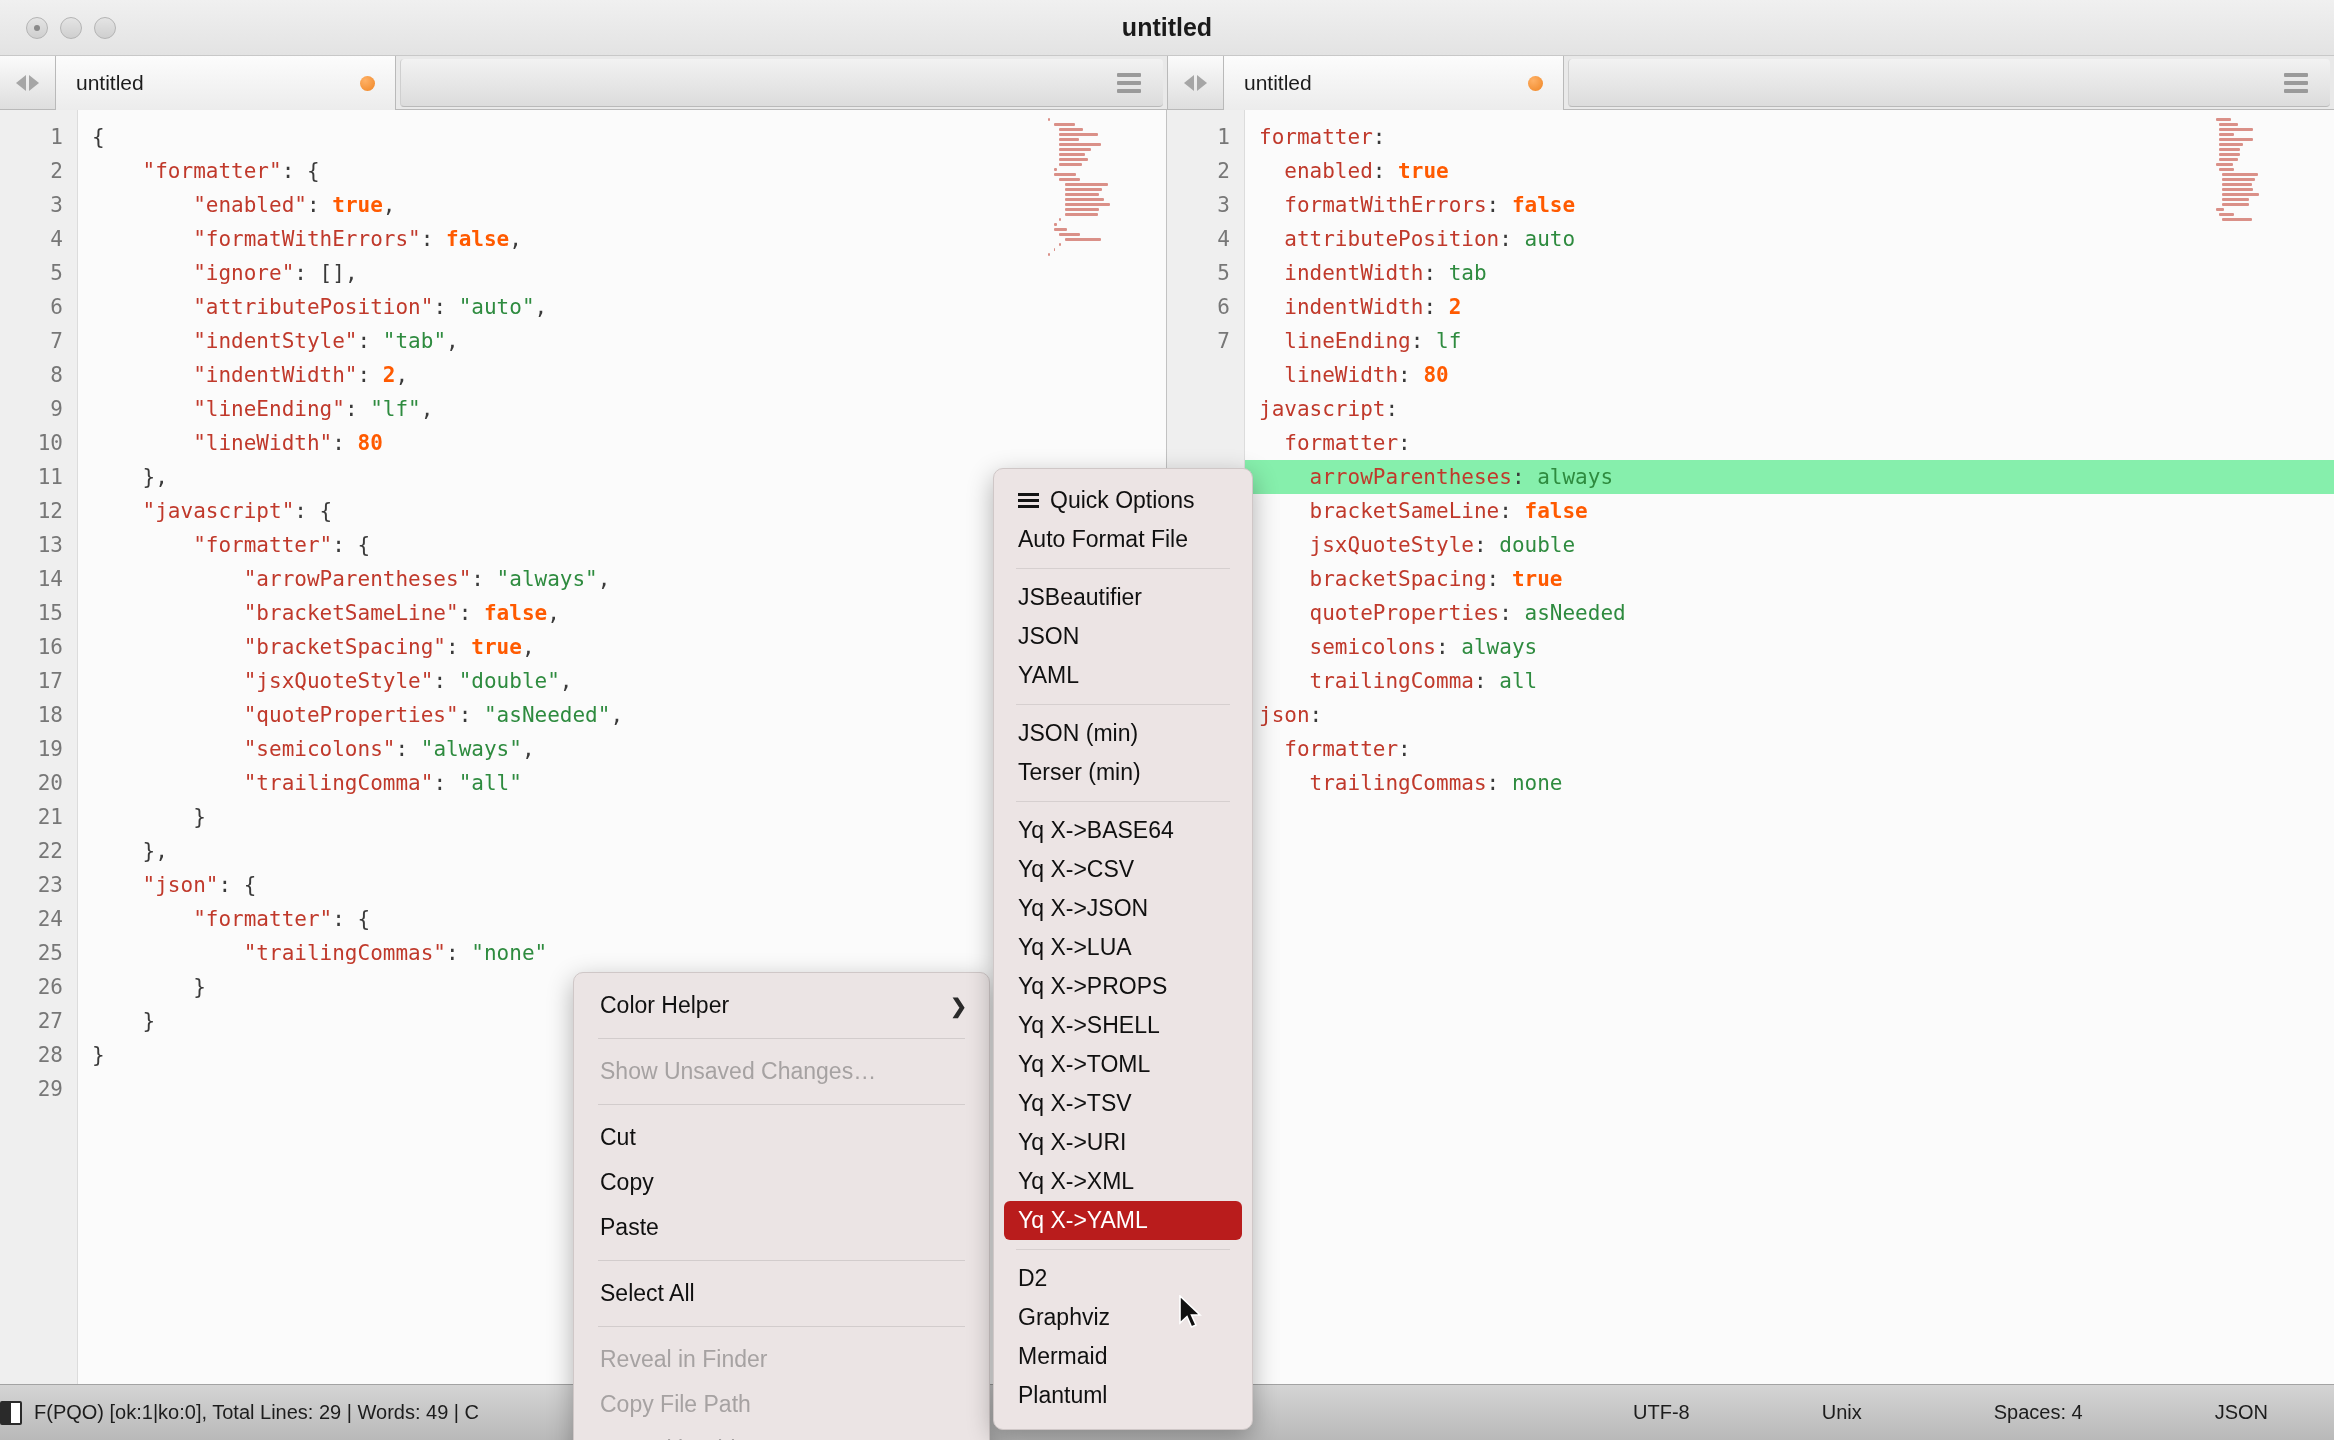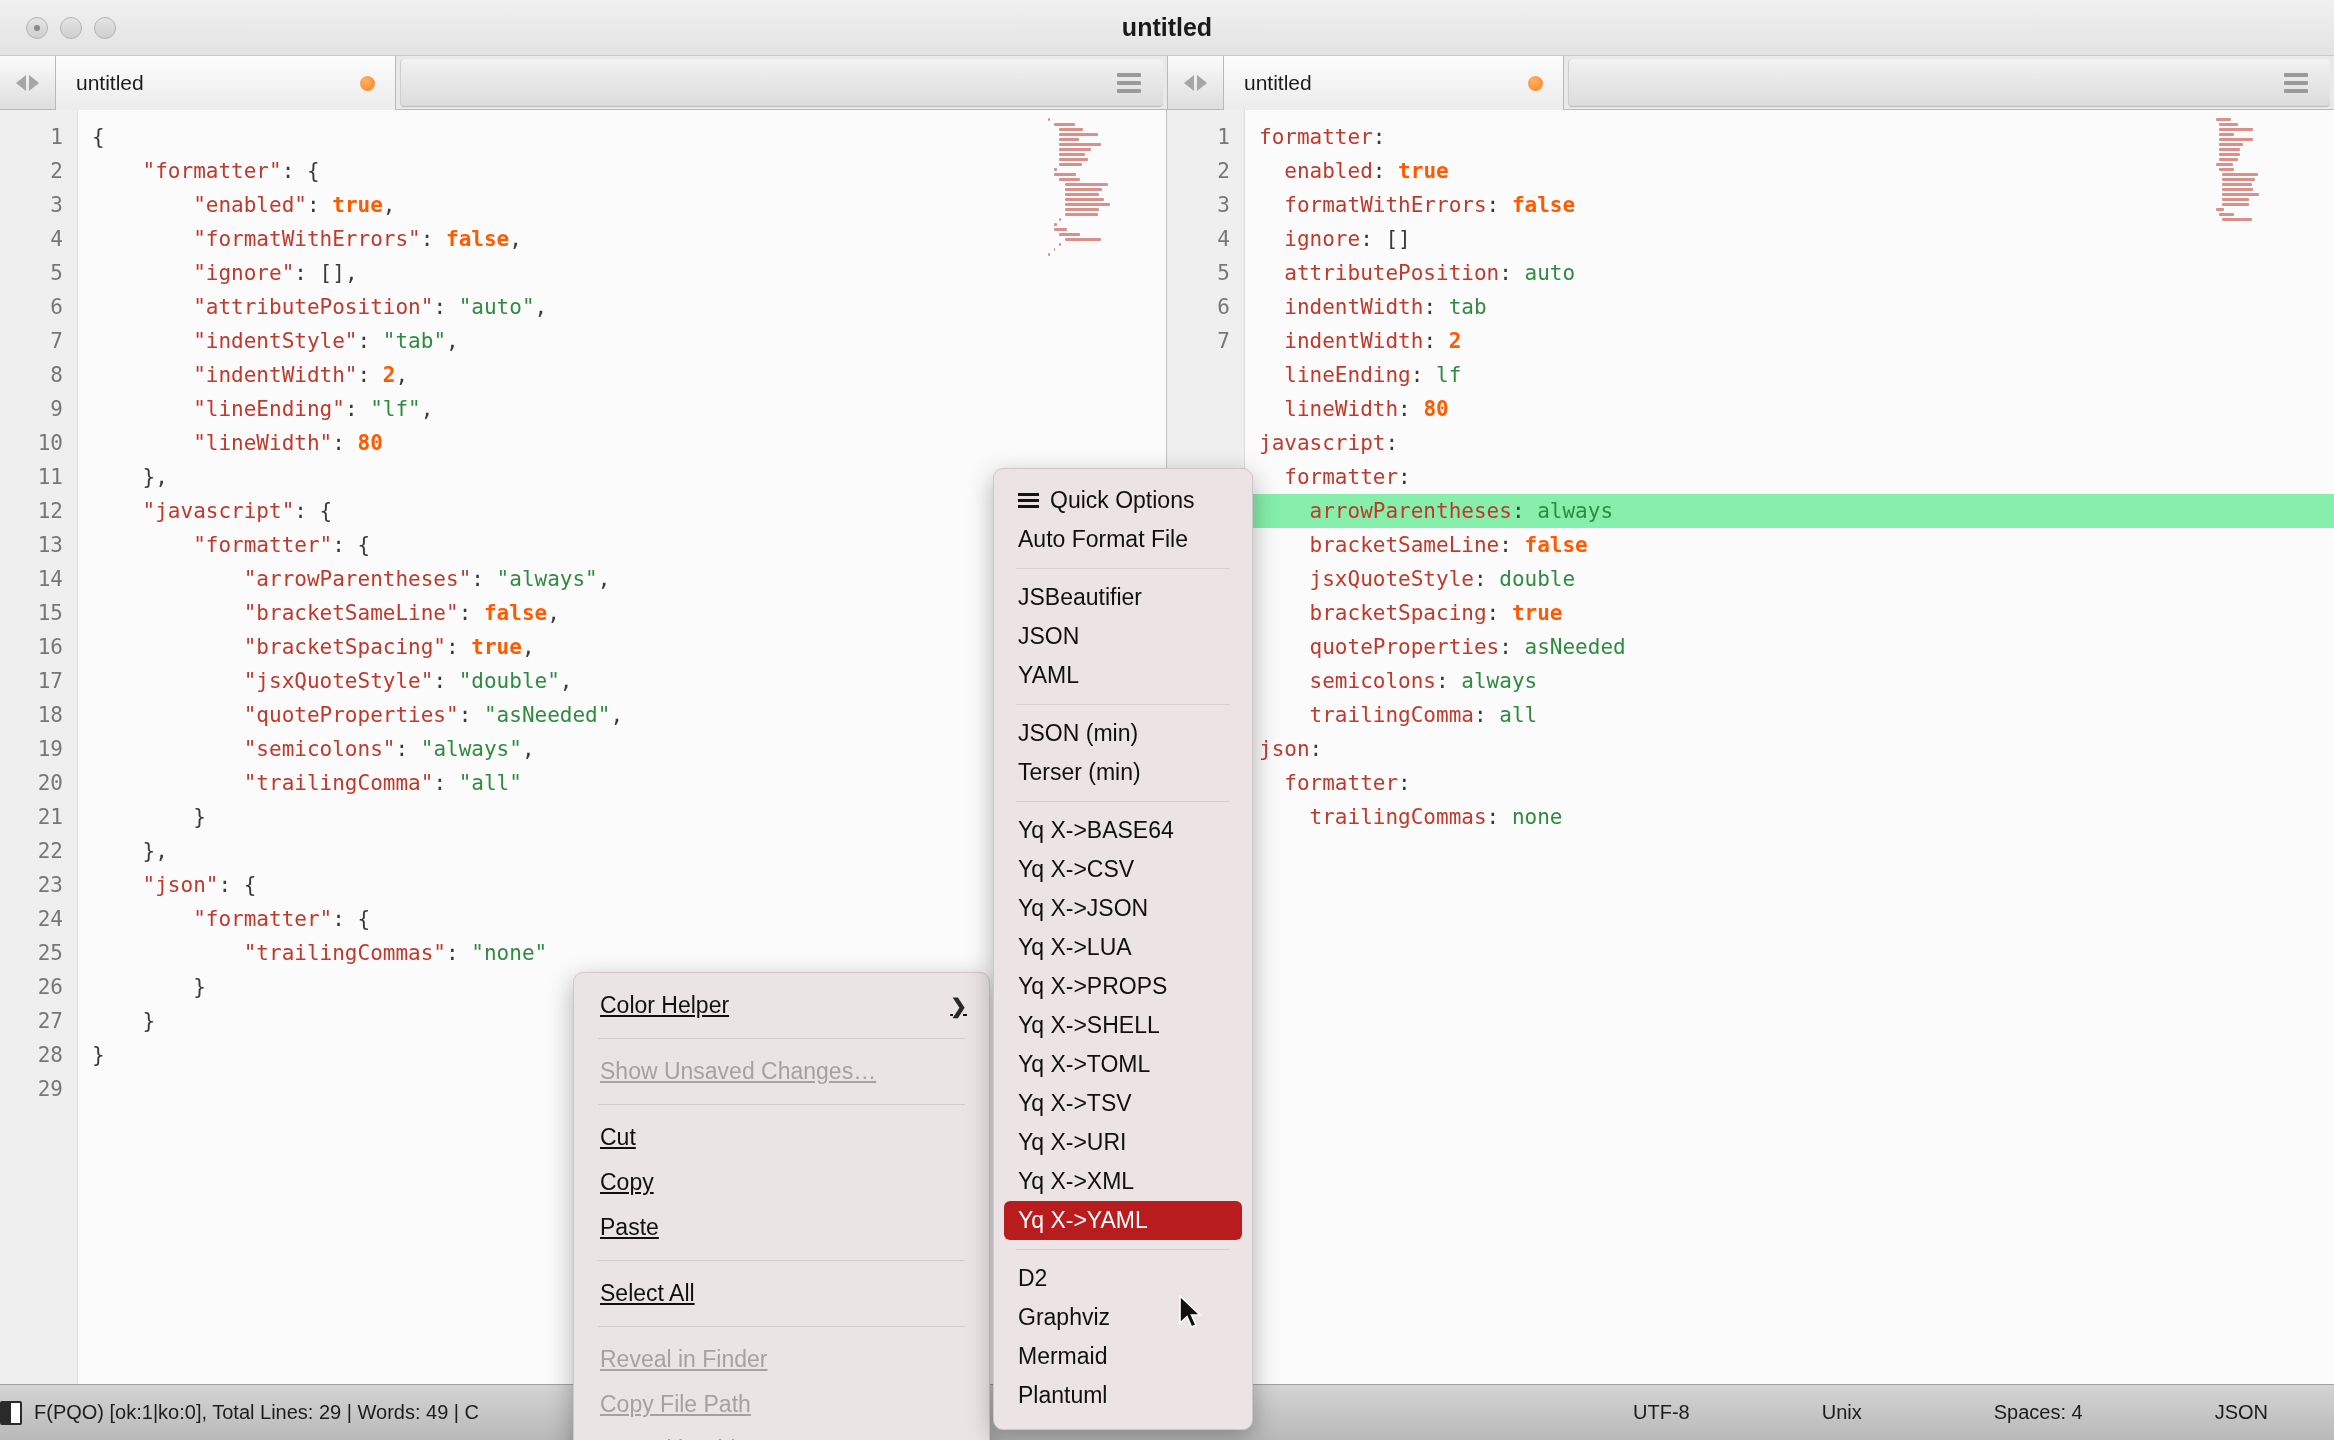--- a/index.html
+++ b/index.html
@@ -165,21 +165,20 @@
     box-shadow: 0 8px 26px rgba(0,0,0,.30);
     padding: 10px 0 0 0;
     font-size: 23px;
     overflow: hidden;
   }
   .ctxitem {
     display: flex; align-items: center;
     padding: 9px 22px 9px 26px;
     color: #101010;
     white-space: nowrap;
-    text-decoration: underline;
   }
   .ctxitem.disabled { color: #a6a2a2; }
   .ctxitem .arrow { margin-left: auto; font-size: 20px; color: #2a2a2a; font-weight: bold; }
   .ctxsep { height: 1px; background: #d2cccc; margin: 10px 24px; }
 
   
   .submenu {
     position: absolute;
     left: 993px; top: 358px;
     width: 260px;
@@ -387,21 +386,20 @@
             <span class="ln"></span>
             <span class="ln"></span>
             <span class="ln"></span>
             <span class="ln"></span>
             <span class="ln"></span>
           </div>
         <div class="codelines" id="code-right">
             <div class="cl"><span class="k">formatter</span><span class="p">:</span></div>
             <div class="cl"><span class="p">  </span><span class="k">enabled</span><span class="p">: </span><span class="b">true</span></div>
             <div class="cl"><span class="p">  </span><span class="k">formatWithErrors</span><span class="p">: </span><span class="b">false</span></div>
-            <div class="cl"><span class="p">  </span><span class="k">ignore</span><span class="p">: []</span></div>
             <div class="cl"><span class="p">  </span><span class="k">attributePosition</span><span class="p">: </span><span class="s">auto</span></div>
             <div class="cl"><span class="p">  </span><span class="k">indentWidth</span><span class="p">: </span><span class="s">tab</span></div>
             <div class="cl"><span class="p">  </span><span class="k">indentWidth</span><span class="p">: </span><span class="b">2</span></div>
             <div class="cl"><span class="p">  </span><span class="k">lineEnding</span><span class="p">: </span><span class="s">lf</span></div>
             <div class="cl"><span class="p">  </span><span class="k">lineWidth</span><span class="p">: </span><span class="b">80</span></div>
             <div class="cl"><span class="k">javascript</span><span class="p">:</span></div>
             <div class="cl"><span class="p">  </span><span class="k">formatter</span><span class="p">:</span></div>
             <div class="cl hl"><span class="p">    </span><span class="k">arrowParentheses</span><span class="p">: </span><span class="s">always</span></div>
             <div class="cl"><span class="p">    </span><span class="k">bracketSameLine</span><span class="p">: </span><span class="b">false</span></div>
             <div class="cl"><span class="p">    </span><span class="k">jsxQuoteStyle</span><span class="p">: </span><span class="s">double</span></div>

